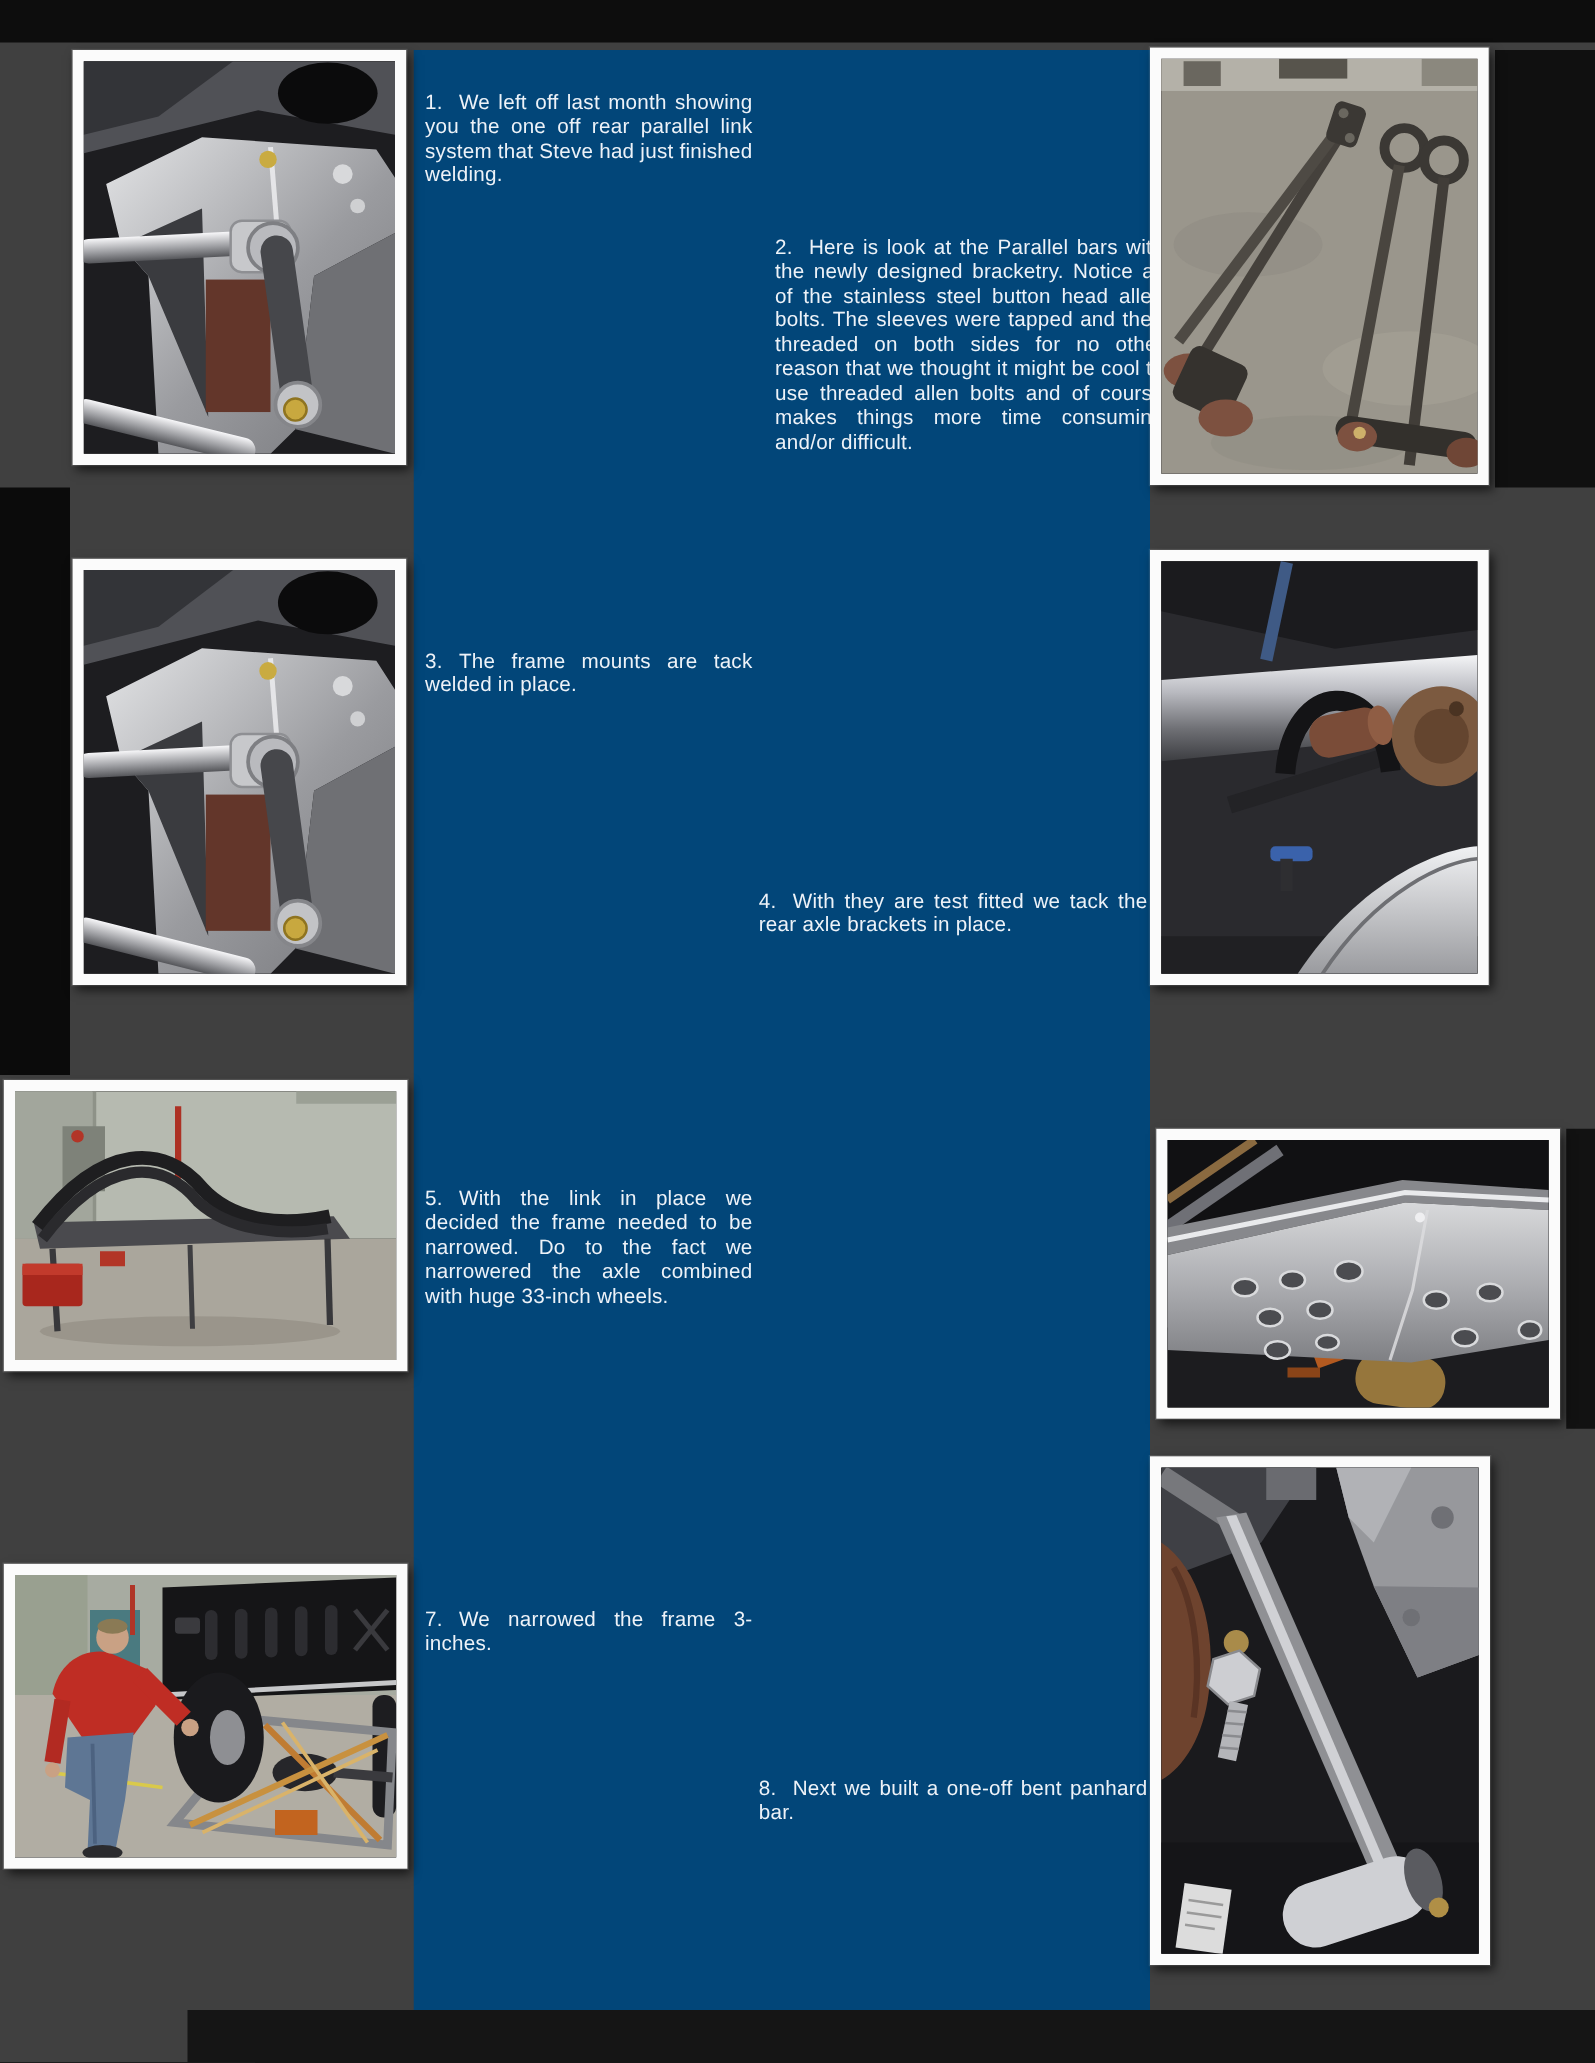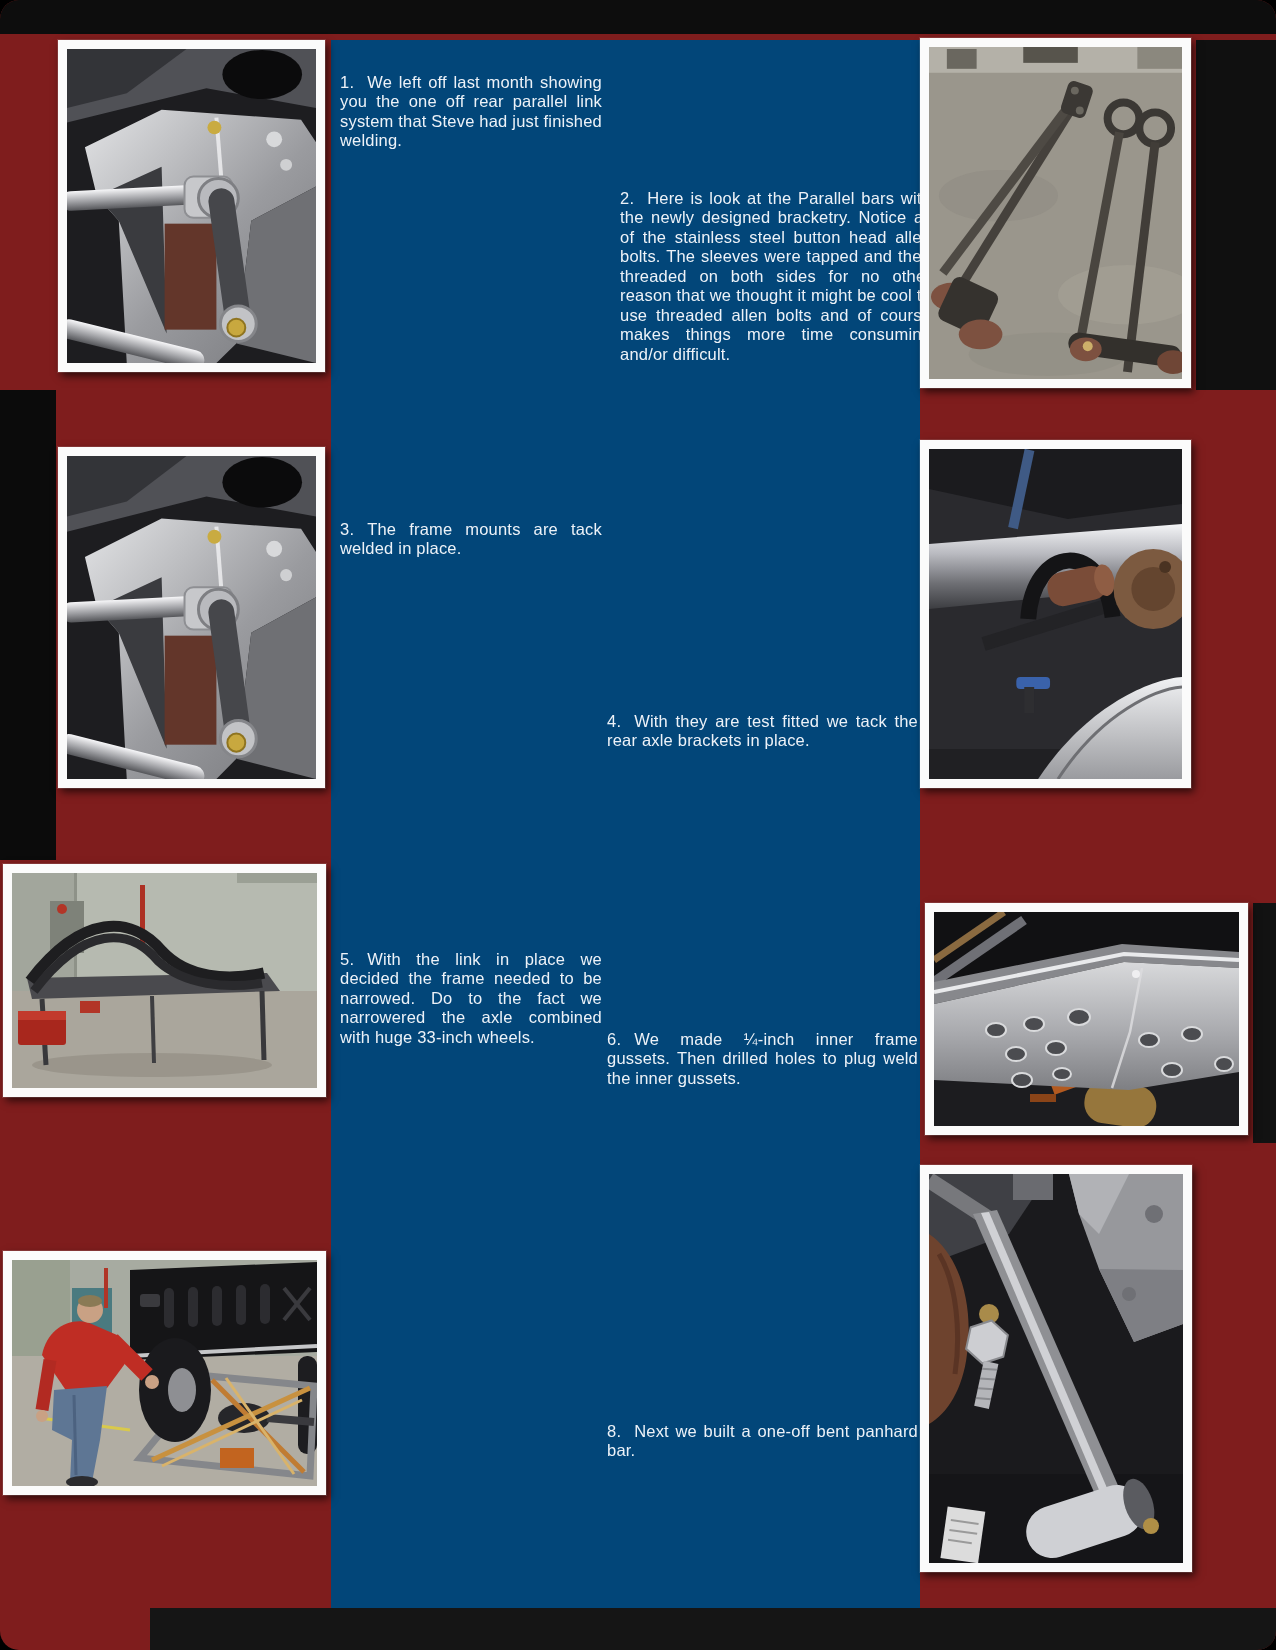--- a/index.html
+++ b/index.html
@@ -1,17 +1,17 @@
 <!DOCTYPE html>
 <html><head>
 <meta charset="utf-8">
 <style>
   html,body{margin:0;padding:0;background:#000;}
-  .canvas{position:relative;width:1276px;height:1650px;background:#7f1d1d;overflow:hidden;
-          font-family:"Liberation Sans",sans-serif;border-radius:19px;}
+  .canvas{position:relative;width:1276px;height:1650px;background:#404040;overflow:hidden;
+          font-family:"Liberation Sans",sans-serif;}
   .bgpatch{position:absolute;}
   .panel{position:absolute;left:331px;top:40px;width:589px;height:1568px;background:#024679;}
   .caption{position:absolute;color:#edf2f8;font-size:16.5px;line-height:19.5px;
            text-align:justify;letter-spacing:.2px;}
   .caption .num{margin-right:13px;}
   .photo{position:absolute;border:9px solid #fbfbfb;box-sizing:border-box;background:#111;
          box-shadow:0 0 0 1px rgba(255,255,255,.12),3px 4px 8px rgba(0,0,0,.65);}
   .photo svg{display:block;width:100%;height:100%;}
 </style>
 </head>
@@ -65,22 +65,22 @@
   </p>
   <p class="caption" style="left:340px;top:503px;width:262px;">
     <span class="num">3.</span><span>The frame mounts are tack welded in place.</span>
   </p>
   <p class="caption" style="left:607px;top:695px;width:311px;">
     <span class="num">4.</span><span>With they are test fitted we tack the rear axle brackets in place.</span>
   </p>
   <p class="caption" style="left:340px;top:933px;width:262px;">
     <span class="num">5.</span><span>With the link in place we decided the frame needed to be narrowed. Do to the fact we narrowered the axle combined with huge 33-inch wheels.</span>
   </p>
-  <p class="caption" style="left:607px;top:1013px;width:311px;">
-    <span class="num">6.</span><span>We made ¼-inch inner frame gussets. Then drilled holes to plug weld the inner gussets.</span>
+  <p class="caption" style="left:340px;top:1270px;width:262px;">
+    <span class="num">7.</span><span>We narrowed the frame 3-inches.</span>
   </p>
   <p class="caption" style="left:607px;top:1405px;width:311px;">
     <span class="num">8.</span><span>Next we built a one-off bent panhard bar.</span>
   </p>
 
   <figure class="photo" style="left:58px;top:40px;width:267px;height:332px;margin:0;">
     <svg viewBox="0 0 250 320" preserveAspectRatio="none">
       <rect width="250" height="320" fill="#1d1d20"></rect>
       <polygon points="0,0 250,0 250,60 140,40 0,75" fill="#505156"></polygon>
       <polygon points="0,0 120,0 60,45 0,60" fill="#333438"></polygon>

